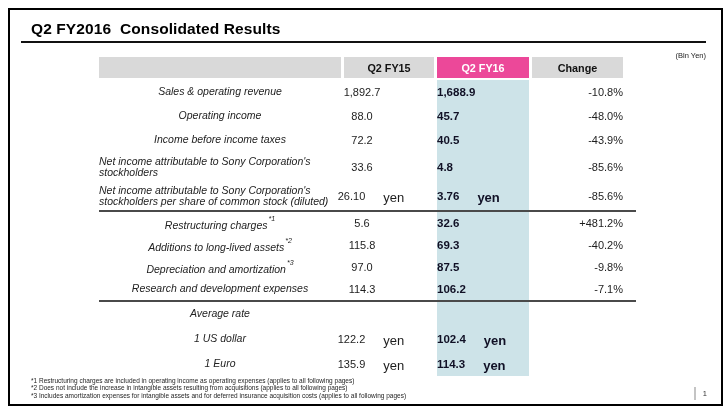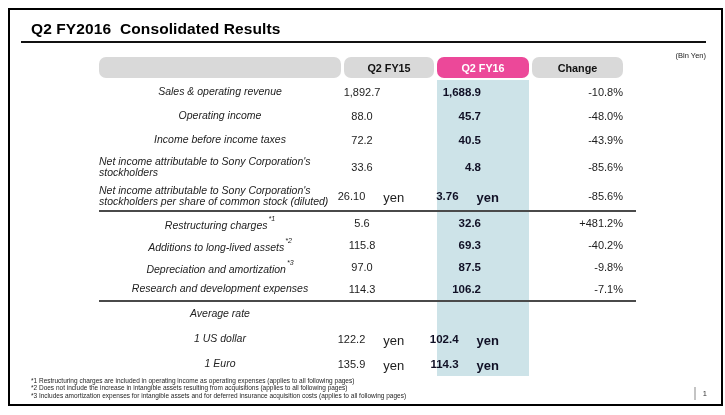--- a/index.html
+++ b/index.html
@@ -60,40 +60,39 @@
     display: flex;
     align-items: center;
     font-size: 10.5px;
   }
   .hdr {
     background: #d9d9d9;
     justify-content: center;
     font-weight: bold;
     font-size: 10.8px;
     color: #111;
-    border-radius: 7px;
   }
   .hdr-fy16 {
     background: #ec4899;
     color: #ffffff;
   }
   .c-label {
     justify-content: center;
     line-height: 11.5px;
     color: #222;
     font-style: italic;
   }
   .c-fy15 {
     justify-content: center;
     padding-right: 36px;
     font-size: 11px;
   }
   .c-fy16 {
-    justify-content: flex-end;
-    padding-right: 30px;
+    justify-content: flex-start;
+    padding-right: 23px;
     font-weight: bold;
     font-size: 11.5px;
     background: #cde3e8;
     color: #101025;
   }
   .c-change {
     justify-content: flex-end;
     font-size: 11px;
   }
   .yen {

